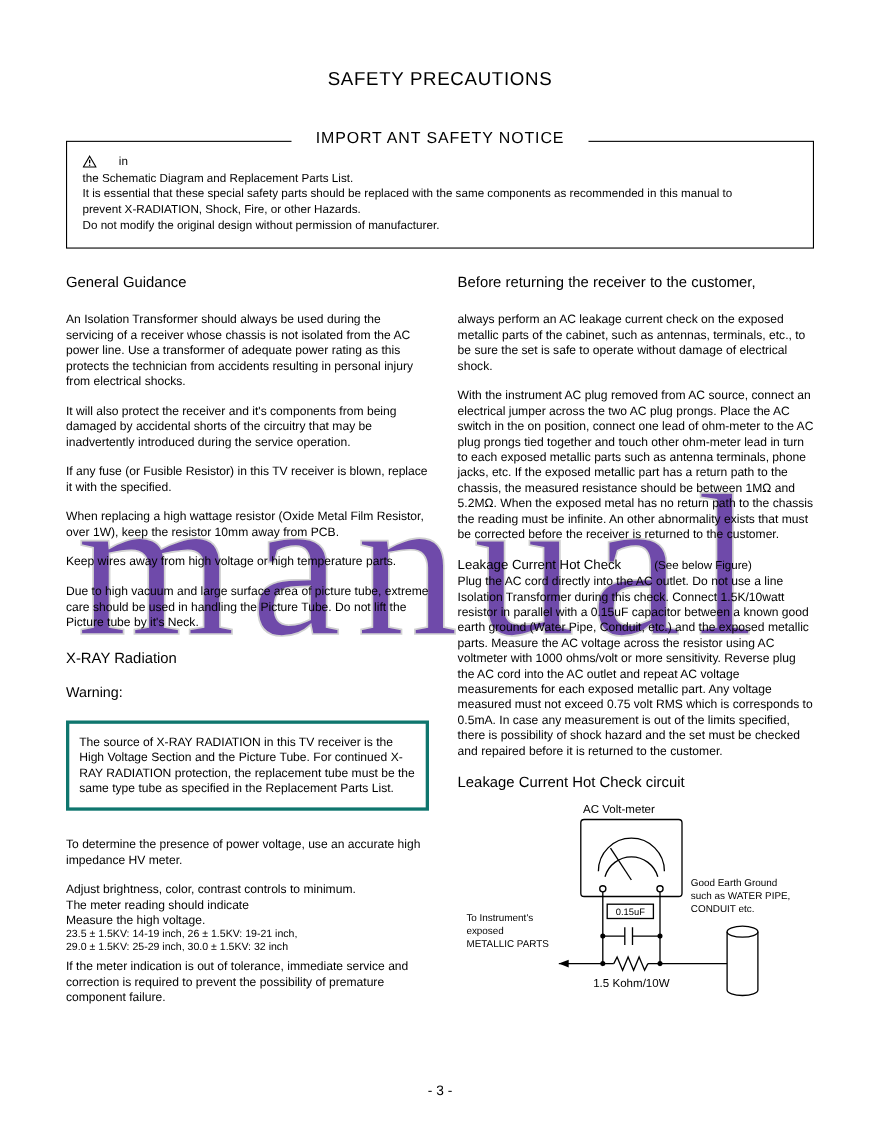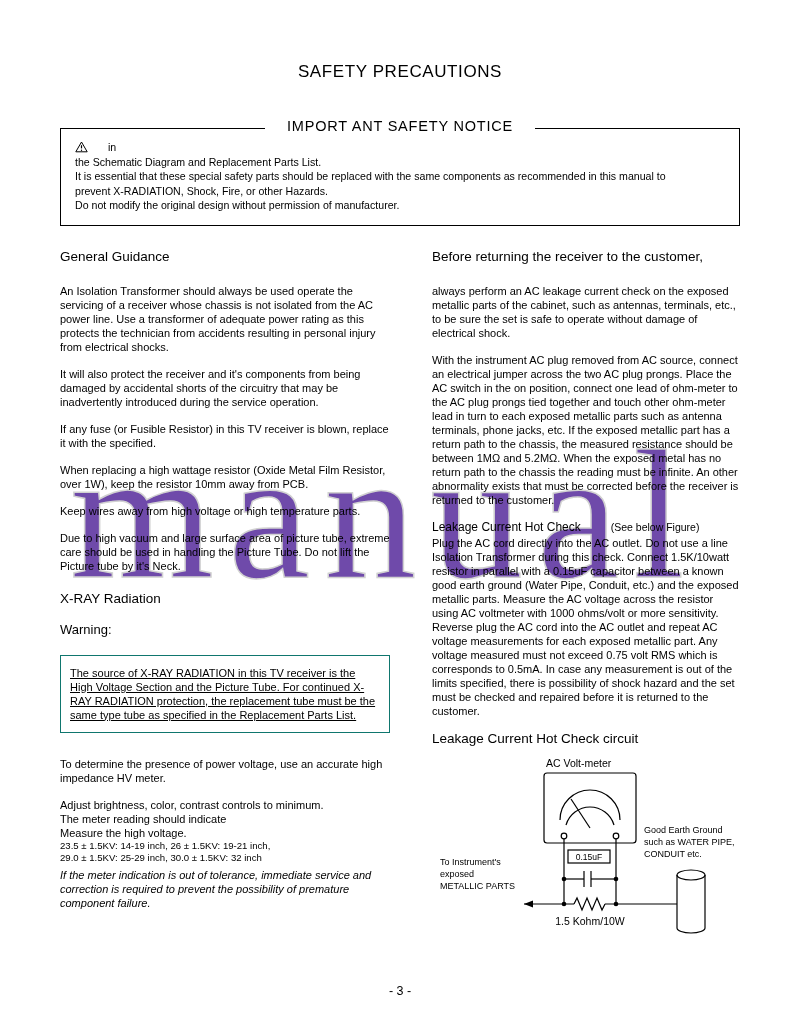--- a/index.html
+++ b/index.html
@@ -62,46 +62,45 @@
     justify-content: space-between;
     align-items: center;
     gap: 8px;
   }
   .warn-group { display: inline-flex; align-items: center; gap: 20px; white-space: nowrap; }
   .warn-icon { display: inline-block; }
   .columns {
     position: relative;
     z-index: 1;
     display: flex;
-    gap: 40px;
+    gap: 24px;
     padding: 0 60px;
     margin-top: 23px;
   }
   .col-left { width: 332px; flex: none; }
   .col-right { flex: 1; min-width: 0; }
   .h-lg { font-size: 13.5px; font-weight: 400; }
   .h-md { font-size: 13px; font-weight: 400; }
   .h-sm { font-size: 12px; font-weight: 400; }
   .body { font-size: 11px; line-height: 14px; }
   p.body { margin-bottom: 13px; }
   .gg-heading { margin-bottom: 20px; }
   .xray-heading { margin-top: 18px; margin-bottom: 16px; }
   .warning-label { margin-bottom: 18px; }
   .warning-box {
-    border: 1px solid #0f766e;
+    border: 3px solid #0f766e;
     padding: 10px 9px;
     margin-bottom: 24px;
     margin-right: 2px;
-    text-decoration: underline;
   }
   .warning-box .body { margin-bottom: 0; }
   .line { font-size: 11px; line-height: 14px; }
   .small { font-size: 9.6px; line-height: 12.5px; }
   .kv-last { margin-bottom: 3px; }
-  .closing { margin-top: 0; font-style: italic; }
+  .closing { margin-top: 0; }
   .return-heading { margin-bottom: 20px; }
   .return-text { margin-bottom: 16px; }
   .sub-heading { margin-bottom: 2px; }
   .cold-text { margin-bottom: 15px; }
   .h-row { display: flex; align-items: baseline; gap: 30px; margin-bottom: 2px; }
   .h-note { font-size: 10.5px; }
   .hot-text { margin-bottom: 21px; }
   .circuit-heading { margin-bottom: 8px; }
   .circuit { display: block; }
   .circuit .ln { fill: none; stroke: #000; stroke-width: 1.2; }
@@ -140,21 +139,21 @@
     <div class="notice-line">the Schematic Diagram and Replacement Parts List.</div>
     <div class="notice-line">It is essential that these special safety parts should be replaced with the same components as recommended in this manual to</div>
     <div class="notice-line">prevent X-RADIATION, Shock, Fire, or other Hazards.</div>
     <div class="notice-line">Do not modify the original design without permission of manufacturer.</div>
   </div>
 
   <div class="columns">
 
     <div class="col-left">
       <h2 class="h-lg gg-heading">General Guidance</h2>
-      <p class="body">An Isolation Transformer should always be used operate the servicing of a receiver whose chassis is not isolated from the AC power line. Use a transformer of adequate power rating as this protects the technician from accidents resulting in personal injury from electrical shocks.</p>
+      <p class="body">An Isolation Transformer should always be used during the servicing of a receiver whose chassis is not isolated from the AC power line. Use a transformer of adequate power rating as this protects the technician from accidents resulting in personal injury from electrical shocks.</p>
       <p class="body">It will also protect the receiver and it's components from being damaged by accidental shorts of the circuitry that may be inadvertently introduced during the service operation.</p>
       <p class="body">If any fuse (or Fusible Resistor) in this TV receiver is blown, replace it with the specified.</p>
       <p class="body">When replacing a high wattage resistor (Oxide Metal Film Resistor, over 1W), keep the resistor 10mm away from PCB.</p>
       <p class="body">Keep wires away from high voltage or high temperature parts.</p>
       <p class="body">Due to high vacuum and large surface area of picture tube, extreme care should be used in handling the Picture Tube. Do not lift the Picture tube by it's Neck.</p>
 
       <h2 class="h-lg xray-heading">X-RAY Radiation</h2>
       <div class="h-md warning-label">Warning:</div>
       <div class="warning-box">
         <p class="body">The source of X-RAY RADIATION in this TV receiver is the High Voltage Section and the Picture Tube. For continued X-RAY RADIATION protection, the replacement tube must be the same type tube as specified in the Replacement Parts List.</p>

